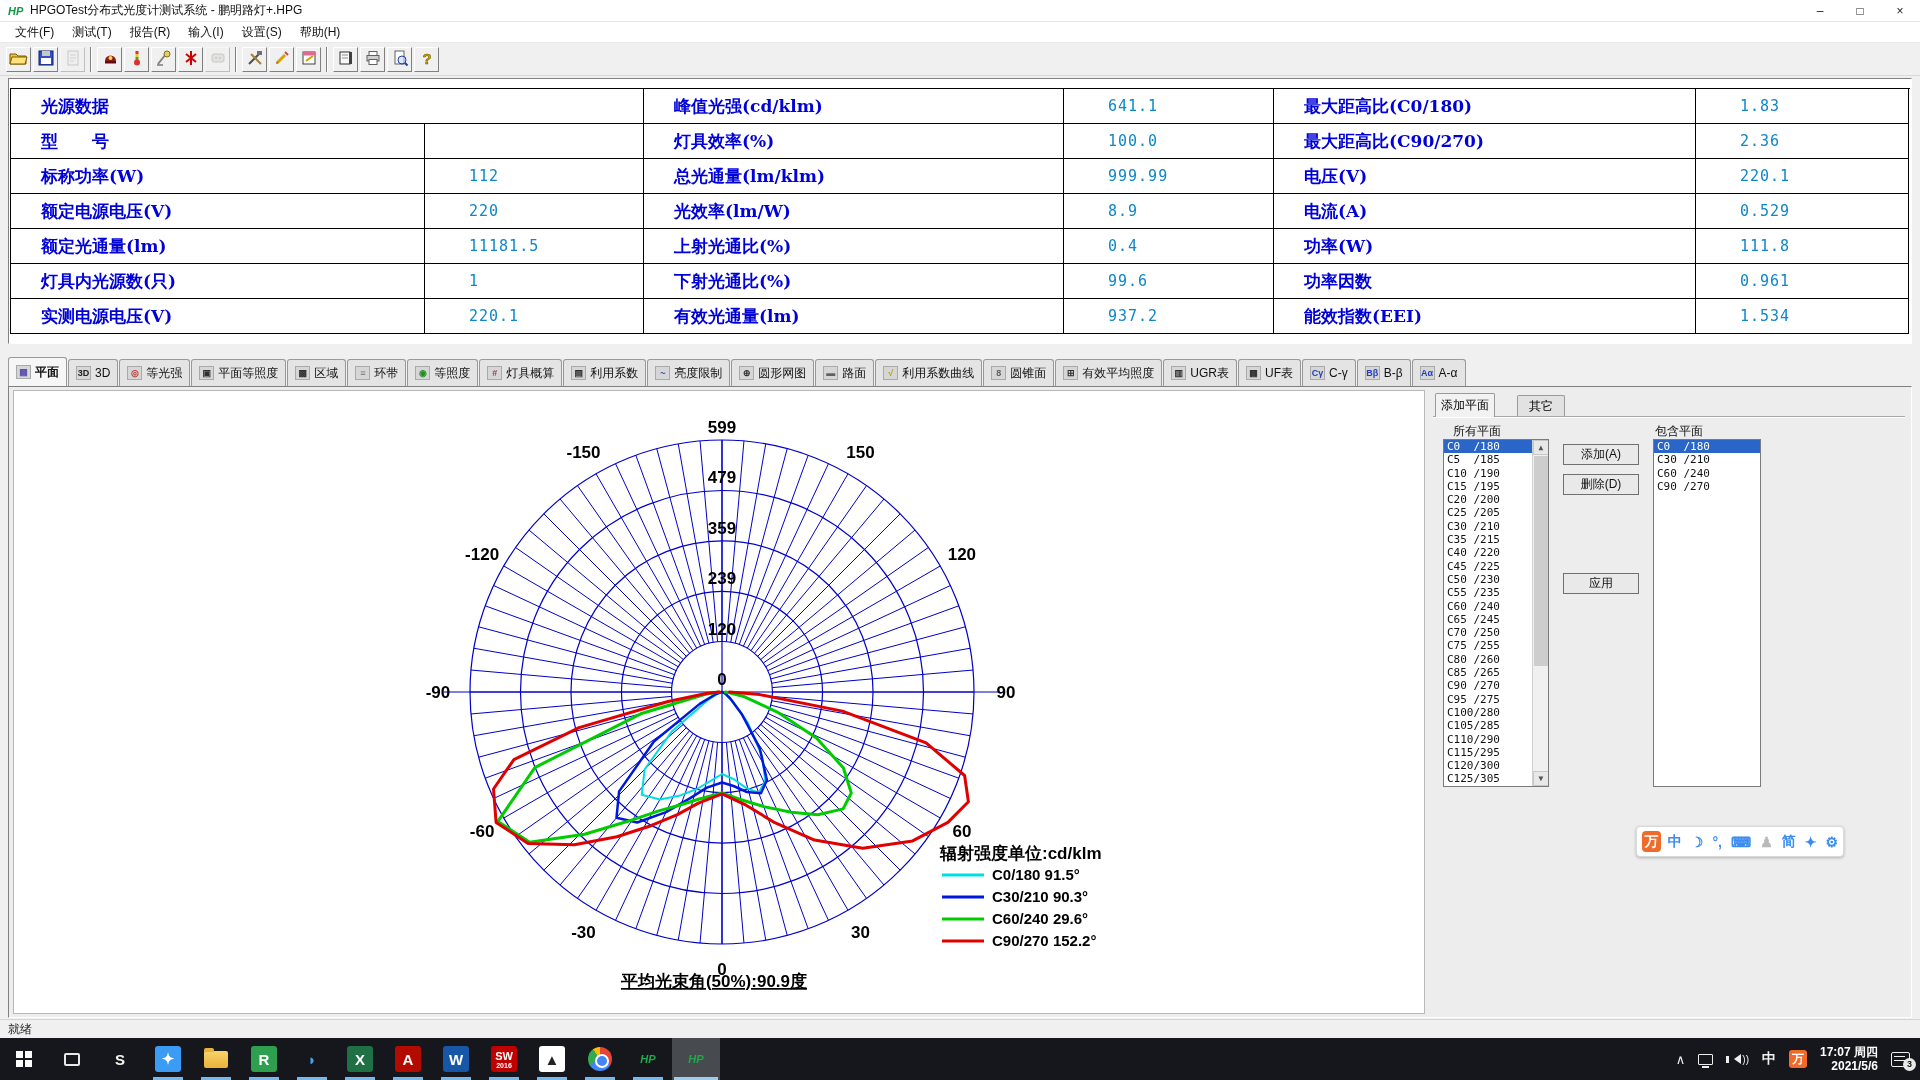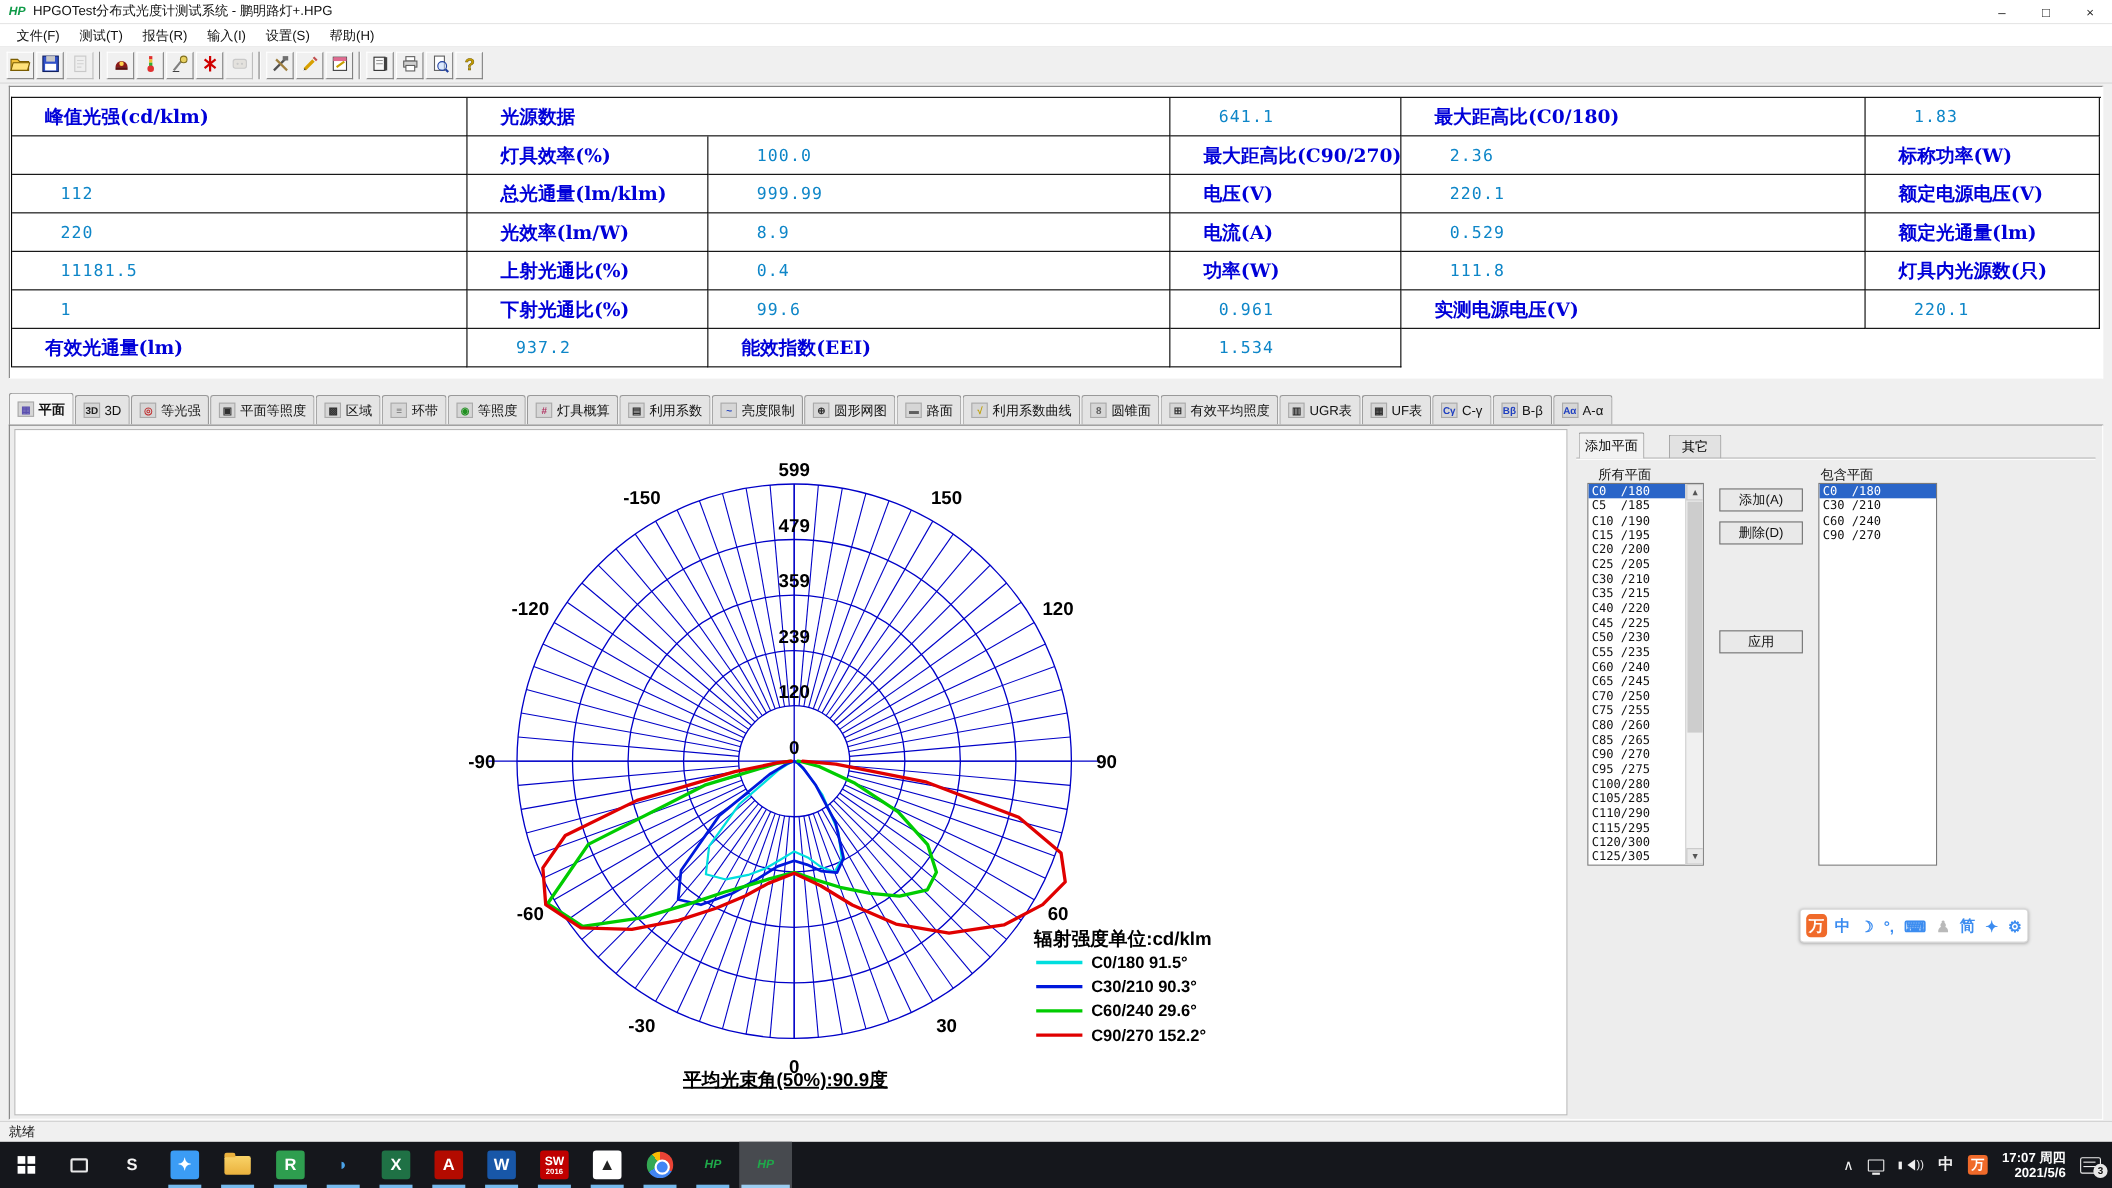--- a/index.html
+++ b/index.html
@@ -216,25 +216,26 @@
     </button>
     <button class="tbtn">
       <span><svg width="18" height="18">
           <text x="4.5" y="14.5" font-size="15" font-weight="bold" fill="#c8a000" stroke="#705800" stroke-width="0.5">?</text>
         </svg></span>
     </button>
   </div>
 
 <div id="table-panel">
   <div id="data-table">
+      <div class="cell lbl span2">光源数据</div>
       <div class="cell lbl">峰值光强(cd/klm)</div>
-      <div class="cell lbl span2">光源数据</div>
       <div class="cell val">641.1</div>
       <div class="cell lbl">最大距高比(C0/180)</div>
       <div class="cell val">1.83</div>
+      <div class="cell lbl">型　　号</div>
       <div class="cell val"></div>
       <div class="cell lbl">灯具效率(%)</div>
       <div class="cell val">100.0</div>
       <div class="cell lbl">最大距高比(C90/270)</div>
       <div class="cell val">2.36</div>
       <div class="cell lbl">标称功率(W)</div>
       <div class="cell val">112</div>
       <div class="cell lbl">总光通量(lm/klm)</div>
       <div class="cell val">999.99</div>
       <div class="cell lbl">电压(V)</div>
@@ -248,20 +249,21 @@
       <div class="cell lbl">额定光通量(lm)</div>
       <div class="cell val">11181.5</div>
       <div class="cell lbl">上射光通比(%)</div>
       <div class="cell val">0.4</div>
       <div class="cell lbl">功率(W)</div>
       <div class="cell val">111.8</div>
       <div class="cell lbl">灯具内光源数(只)</div>
       <div class="cell val">1</div>
       <div class="cell lbl">下射光通比(%)</div>
       <div class="cell val">99.6</div>
+      <div class="cell lbl">功率因数</div>
       <div class="cell val">0.961</div>
       <div class="cell lbl">实测电源电压(V)</div>
       <div class="cell val">220.1</div>
       <div class="cell lbl">有效光通量(lm)</div>
       <div class="cell val">937.2</div>
       <div class="cell lbl">能效指数(EEI)</div>
       <div class="cell val">1.534</div>
     </div>
 </div>
 

